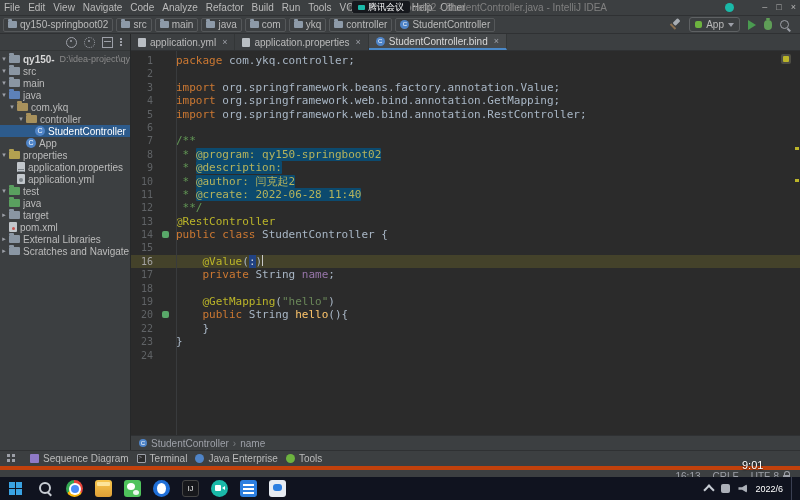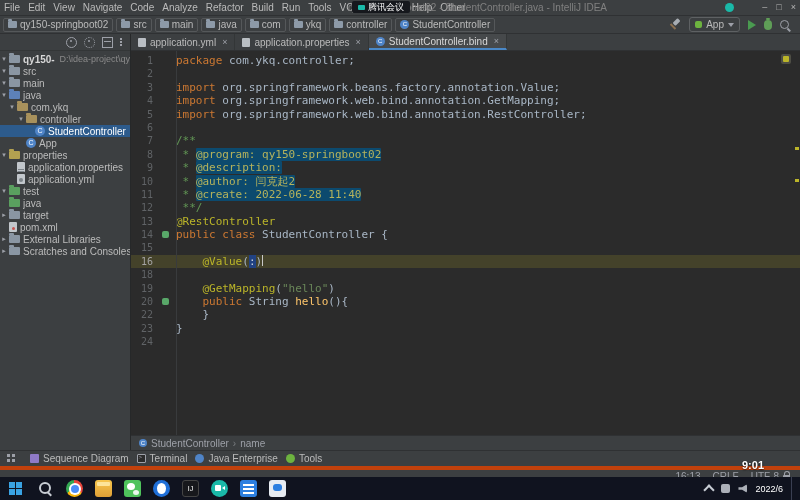--- a/index.html
+++ b/index.html
@@ -159,21 +159,21 @@
   .app-docs{background:#2d7fe0}
   .app-docs::before{content:"";position:absolute;top:4px;left:3px;right:3px;height:2px;background:#fff;box-shadow:0 4px #fff,0 8px #fff}
   .app-chat{background:#e8ecf2}
   .app-chat::before{content:"";position:absolute;top:4px;left:4px;width:9px;height:7px;border-radius:3px;background:#2d7fe0}
   #tray{margin-left:auto;display:flex;align-items:center;gap:8px;padding-right:4px;height:100%}
   .tray-chevron{width:6px;height:6px;border-left:2px solid #c8cdd4;border-top:2px solid #c8cdd4;transform:rotate(45deg);margin-top:3px}
   .tray-ico{width:9px;height:9px;background:#c8cdd4;opacity:.85;border-radius:2px}
   .tray-ico.t2{clip-path:polygon(0 35%,40% 35%,100% 0,100% 100%,40% 65%,0 65%)}
   #tray-date{color:#fff;font-size:9px;white-space:nowrap}
   .tray-sliver{width:4px;height:100%;border-left:1px solid #3a3f52}
-  #overlay-clock{position:absolute;left:742px;top:459px;color:#ffffff;font-size:11px;font-weight:bold;text-shadow:0 1px 2px rgba(0,0,0,.8);z-index:5}
+  #overlay-clock{position:absolute;left:742px;top:459px;color:#ffffff;font-size:11px;font-weight:normal;text-shadow:0 1px 2px rgba(0,0,0,.8);z-index:5}
 </style>
 </head>
 <body>
 
 <div id="screen">
   <div id="ide">
 
     <div id="titlebar">
       <div id="menubar-items">
           <span class="menu-item">File</span>
@@ -338,21 +338,21 @@
               <span class="tlabel">pom.xml</span>
             </div>
             <div class="trow">
               <span class="chev">▸</span>
               <span class="ti ti-lib"></span>
               <span class="tlabel">External Libraries</span>
             </div>
             <div class="trow">
               <span class="chev">▸</span>
               <span class="ti ti-scratch"></span>
-              <span class="tlabel">Scratches and Consoles</span>
+              <span class="tlabel">Scratches and Navigate</span>
             </div>
           </div>
       </div>
 
       <div id="editor-col">
         <div id="tabbar">
             <div class="tab">
               <span class="fi fi-file"></span>
               <span class="tab-label">application.yml</span>
               <span class="tab-close">×</span>
@@ -379,20 +379,21 @@
               <div class="line"><span class="num">7</span><span class="gut"></span><span class="codetxt"><span class="tok c">/**</span></span></div>
               <div class="line"><span class="num">8</span><span class="gut"></span><span class="codetxt"><span class="tok c"> * </span><span class="tok ch">@program: qy150-springboot02</span></span></div>
               <div class="line"><span class="num">9</span><span class="gut"></span><span class="codetxt"><span class="tok c"> * </span><span class="tok ch">@description:</span></span></div>
               <div class="line"><span class="num">10</span><span class="gut"></span><span class="codetxt"><span class="tok c"> * </span><span class="tok ch">@author: 闫克起2</span></span></div>
               <div class="line"><span class="num">11</span><span class="gut"></span><span class="codetxt"><span class="tok c"> * </span><span class="tok ch">@create: 2022-06-28 11:40</span></span></div>
               <div class="line"><span class="num">12</span><span class="gut"></span><span class="codetxt"><span class="tok c"> **/</span></span></div>
               <div class="line"><span class="num">13</span><span class="gut"></span><span class="codetxt"><span class="tok a">@RestController</span></span></div>
               <div class="line"><span class="num">14</span><span class="gut"><span class="bean"></span></span><span class="codetxt"><span class="tok k">public class </span><span class="tok p">StudentController {</span></span></div>
               <div class="line"><span class="num">15</span><span class="gut"></span><span class="codetxt"></span></div>
               <div class="line caret-line"><span class="num">16</span><span class="gut"></span><span class="codetxt"><span class="tok p">    </span><span class="tok au">@Value</span><span class="tok p">(</span><span class="tok sel">:</span><span class="tok p">)</span><span class="caret"></span></span></div>
+              <div class="line"><span class="num">17</span><span class="gut"></span><span class="codetxt"><span class="tok p">    </span><span class="tok k">private </span><span class="tok p">String </span><span class="tok f">name</span><span class="tok p">;</span></span></div>
               <div class="line"><span class="num">18</span><span class="gut"></span><span class="codetxt"></span></div>
               <div class="line"><span class="num">19</span><span class="gut"></span><span class="codetxt"><span class="tok p">    </span><span class="tok a">@GetMapping</span><span class="tok p">(</span><span class="tok s">"hello"</span><span class="tok p">)</span></span></div>
               <div class="line"><span class="num">20</span><span class="gut"><span class="bean"></span></span><span class="codetxt"><span class="tok p">    </span><span class="tok k">public </span><span class="tok p">String </span><span class="tok m">hello</span><span class="tok p">(){</span></span></div>
               <div class="line"><span class="num">22</span><span class="gut"></span><span class="codetxt"><span class="tok p">    }</span></span></div>
               <div class="line"><span class="num">23</span><span class="gut"></span><span class="codetxt"><span class="tok p">}</span></span></div>
               <div class="line"><span class="num">24</span><span class="gut"></span><span class="codetxt"></span></div>
             </div>
           <div id="gutter-sep"></div>
           <span class="inspections">
               <i></i>

